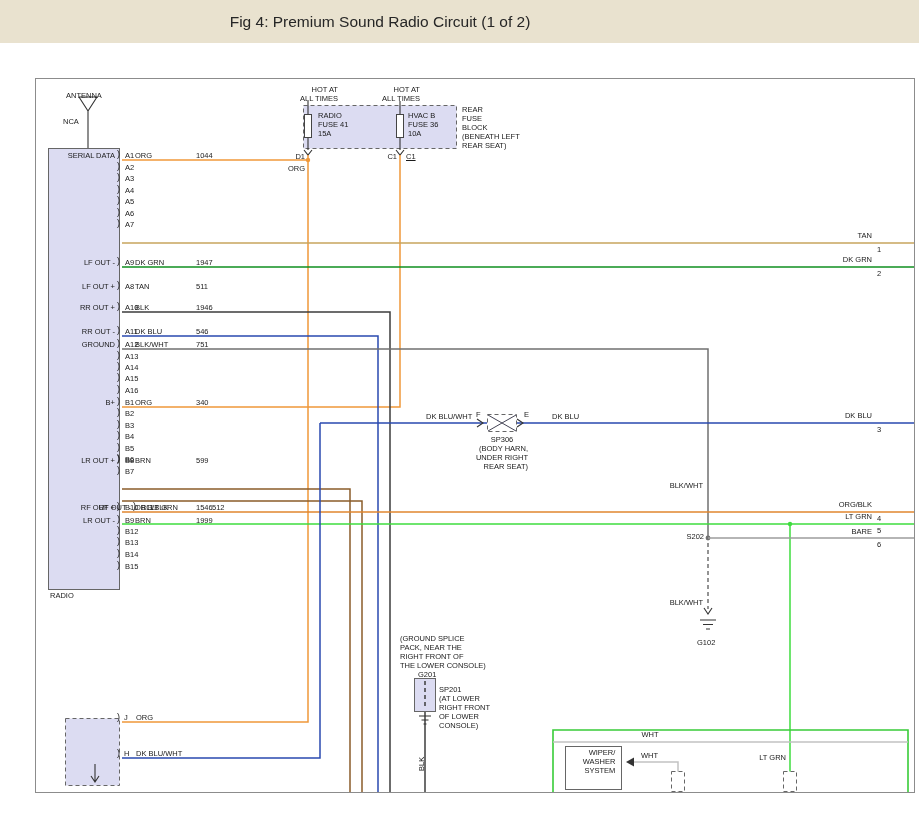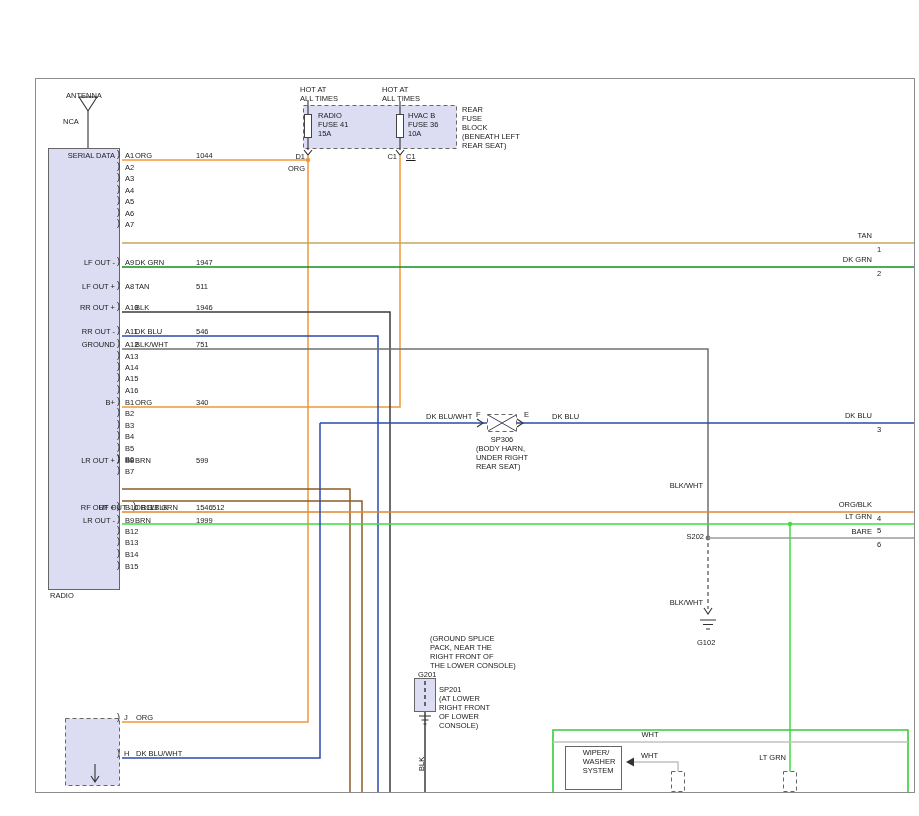--- a/index.html
+++ b/index.html
@@ -5,21 +5,21 @@
   html,body{margin:0;padding:0;background:#fff;}
   .page{position:relative;width:919px;height:816px;background:#fff;overflow:hidden;
         font-family:"Liberation Sans","DejaVu Sans",sans-serif;color:#1a1a1a;}
   .header{position:absolute;left:0;top:0;width:919px;height:43px;background:var(--c-header_bg,#e9e2cf);}
   .title{position:absolute;left:0;top:0;width:760px;line-height:43px;text-align:center;
          font-size:15.5px;color:#262626;}
   svg{position:absolute;left:0;top:0;}
   .lbl{position:absolute;font-size:7.5px;line-height:1.2;white-space:nowrap;color:#1a1a1a;}
   .ml{white-space:pre-line;}
   .r{transform:translateX(-100%);}
-  .c{transform:translateX(-50%);text-align:left;}
+  .c{transform:translateX(-50%);text-align:right;}
   .v{transform:rotate(-90deg);transform-origin:0 0;}
   .ul{text-decoration:underline;}
   .pinrow{position:absolute;left:0;width:320px;height:10px;font-size:7.5px;}
   .pinrow span{position:absolute;top:0;white-space:nowrap;}
   .pinrow .fn{left:30px;width:85px;text-align:right;}
   .pinrow .br{left:117px;top:-2px;font-size:9px;}
   .pinrow .pid{left:125px;}
   .pinrow .wc{left:135px;}
   .pinrow .cn{left:196px;}
   
@@ -42,20 +42,23 @@
   .arrow{fill:#333;stroke:none;}
   .f-org{fill:var(--c-org,#f0983a);stroke:none;}
   .f-bw{fill:var(--c-blk_wht,#707070);stroke:none;}
   .f-lg{fill:var(--c-lt_grn,#3edc3e);stroke:none;}
 </style>
 </head>
 <body>
 
 <div class="page">
 
+  <div class="header">
+    <div class="title">Fig 4: Premium Sound Radio Circuit (1 of 2)</div>
+  </div>
 
   <svg width="919" height="816" viewBox="0 0 919 816">
     <rect class="frame" x="35.5" y="78.5" width="879" height="714"></rect>
 
     <path class="sym" d="M79,97 H97 M79,97 L88,111 M97,97 L88,111 M88,111 V148"></path>
 
     <rect class="box" x="48.5" y="148.5" width="71" height="441"></rect>
 
     <rect class="bd" x="303.5" y="105.5" width="153" height="43"></rect>
     <path class="sym" d="M308,101 V114 M400,101 V114"></path>
@@ -374,21 +377,21 @@
   <div class="lbl c" style="left:502px;top:435px">SP306</div>
   <div class="lbl ml c" style="left:502px;top:444px">(BODY HARN,
 UNDER RIGHT
 REAR SEAT)</div>
 
   <div class="lbl r" style="left:703px;top:481px">BLK/WHT</div>
   <div class="lbl r" style="left:704px;top:532px">S202</div>
   <div class="lbl r" style="left:703px;top:598px">BLK/WHT</div>
   <div class="lbl" style="left:697px;top:638px">G102</div>
 
-  <div class="lbl ml" style="left:430px;top:634px">(GROUND SPLICE
+  <div class="lbl ml" style="left:400px;top:634px">(GROUND SPLICE
 PACK, NEAR THE
 RIGHT FRONT OF
 THE LOWER CONSOLE)</div>
   <div class="lbl" style="left:418px;top:670px">G201</div>
   <div class="lbl" style="left:439px;top:685px">SP201</div>
   <div class="lbl ml" style="left:439px;top:694px">(AT LOWER
 RIGHT FRONT
 OF LOWER
 CONSOLE)</div>
   <div class="lbl v" style="left:417px;top:771px">BLK</div>

